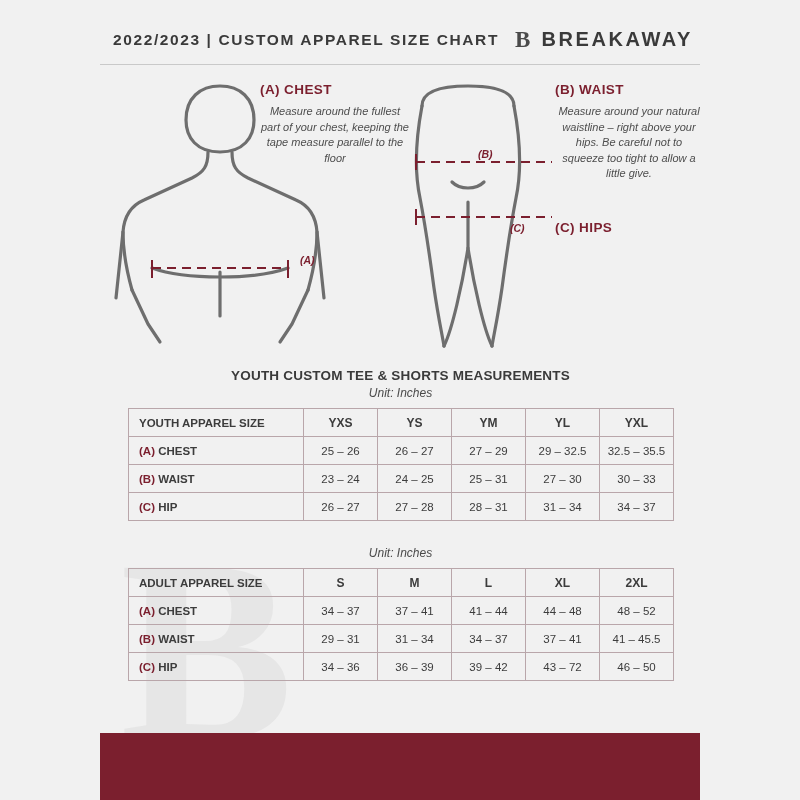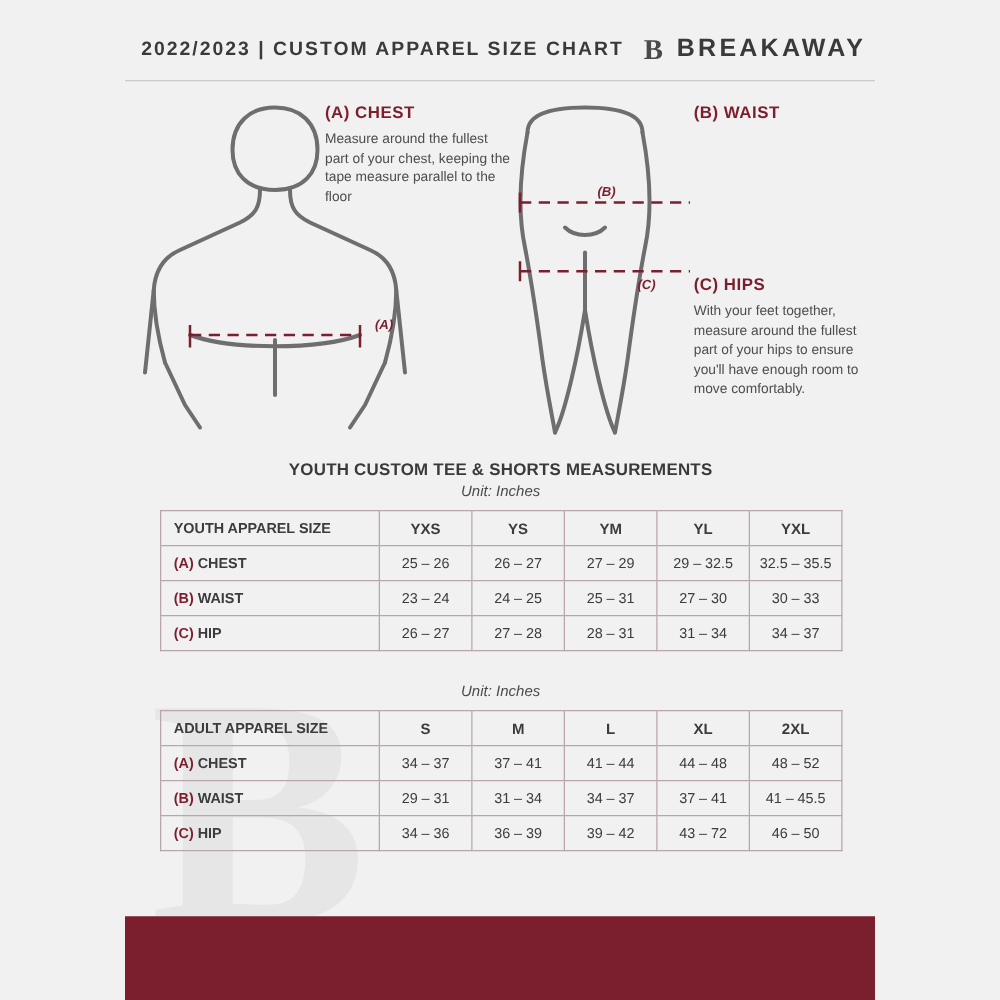--- a/index.html
+++ b/index.html
@@ -99,21 +99,23 @@
   .note-title {
     font-size: 13.5px;
     font-weight: bold;
     color: #7b1f2e;
     letter-spacing: 0.4px;
     margin-bottom: 7px;
   }
   .note-body {
     font-size: 11px;
     line-height: 1.42;
+    font-style: italic;
     color: #4d4d4d;
+    text-align: center;
   }
   .note-chest  { left: 160px; top: 10px; width: 150px; }
   .note-waist  { left: 455px; top: 10px; width: 148px; }
   .note-hips   { left: 455px; top: 148px; width: 148px; }
 
   .lbl {
     position: absolute;
     font-size: 10.5px;
     font-weight: bold;
     color: #7b1f2e;
@@ -249,24 +251,24 @@
     <div class="lbl" style="left:200px;top:182px;">(A)</div>
     <div class="lbl" style="left:378px;top:76px;">(B)</div>
     <div class="lbl" style="left:410px;top:150px;">(C)</div>
 
     <div class="note note-chest">
       <div class="note-title">(A) CHEST</div>
       <div class="note-body">Measure around the fullest part of your chest, keeping the tape measure parallel to the floor</div>
     </div>
     <div class="note note-waist">
       <div class="note-title">(B) WAIST</div>
+      <div class="note-body">Measure around your natural waistline – right above your hips. Be careful not to squeeze too tight to allow a little give.</div>
     </div>
     <div class="note note-hips">
       <div class="note-title">(C) HIPS</div>
-      <div class="note-body">With your feet together, measure around the fullest part of your hips to ensure you'll have enough room to move comfortably.</div>
     </div>
   </div>
 
   <div class="section sec-youth">
     <div class="sec-title">YOUTH CUSTOM TEE &amp; SHORTS MEASUREMENTS</div>
     <div class="sec-unit">Unit: Inches</div>
     <table>
       <colgroup>
           <col class="c0">
           <col class="cx">

